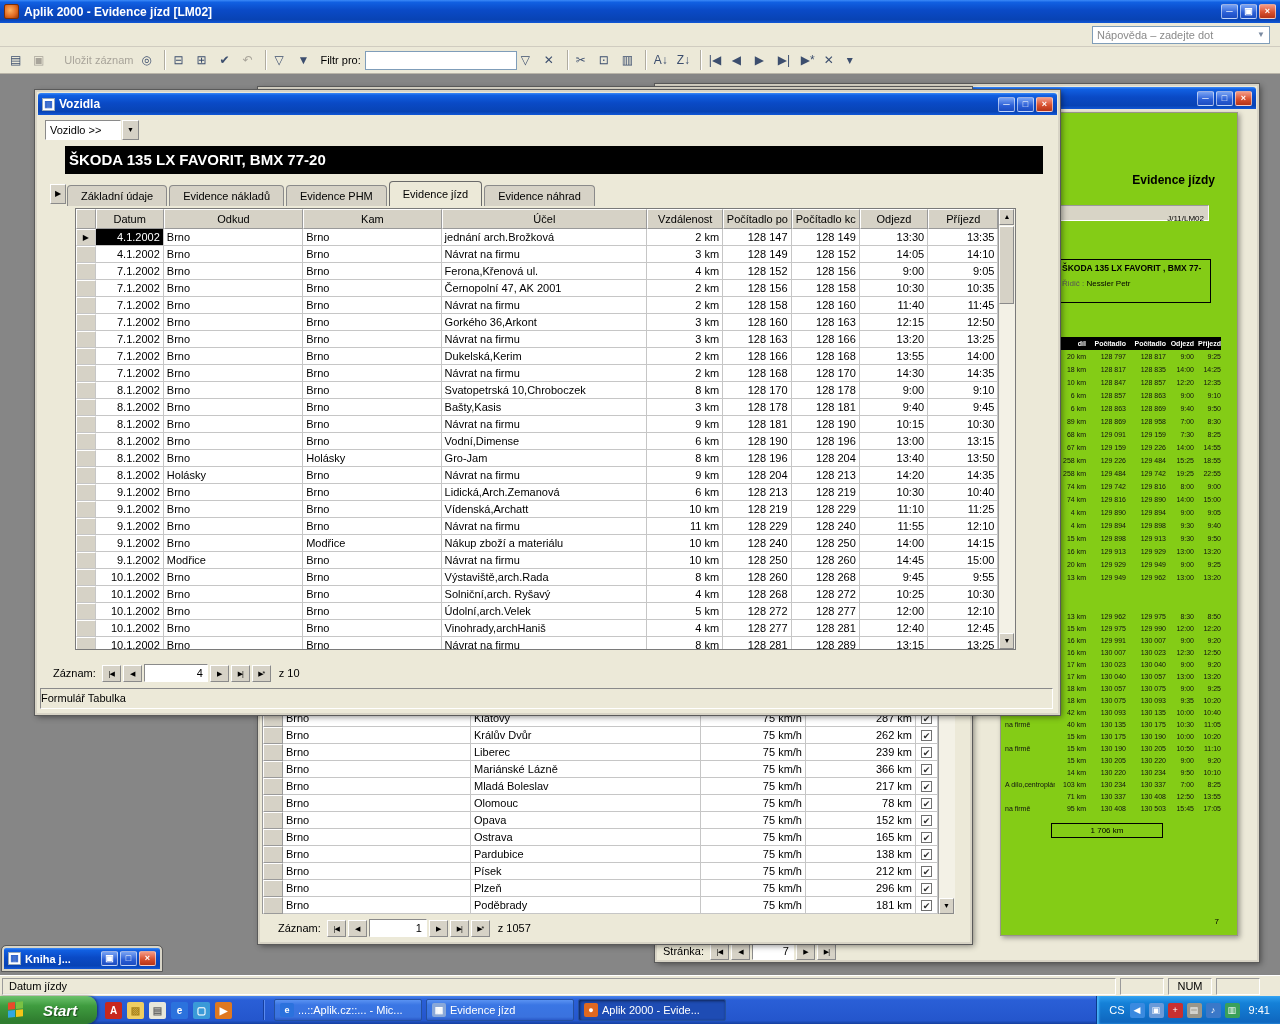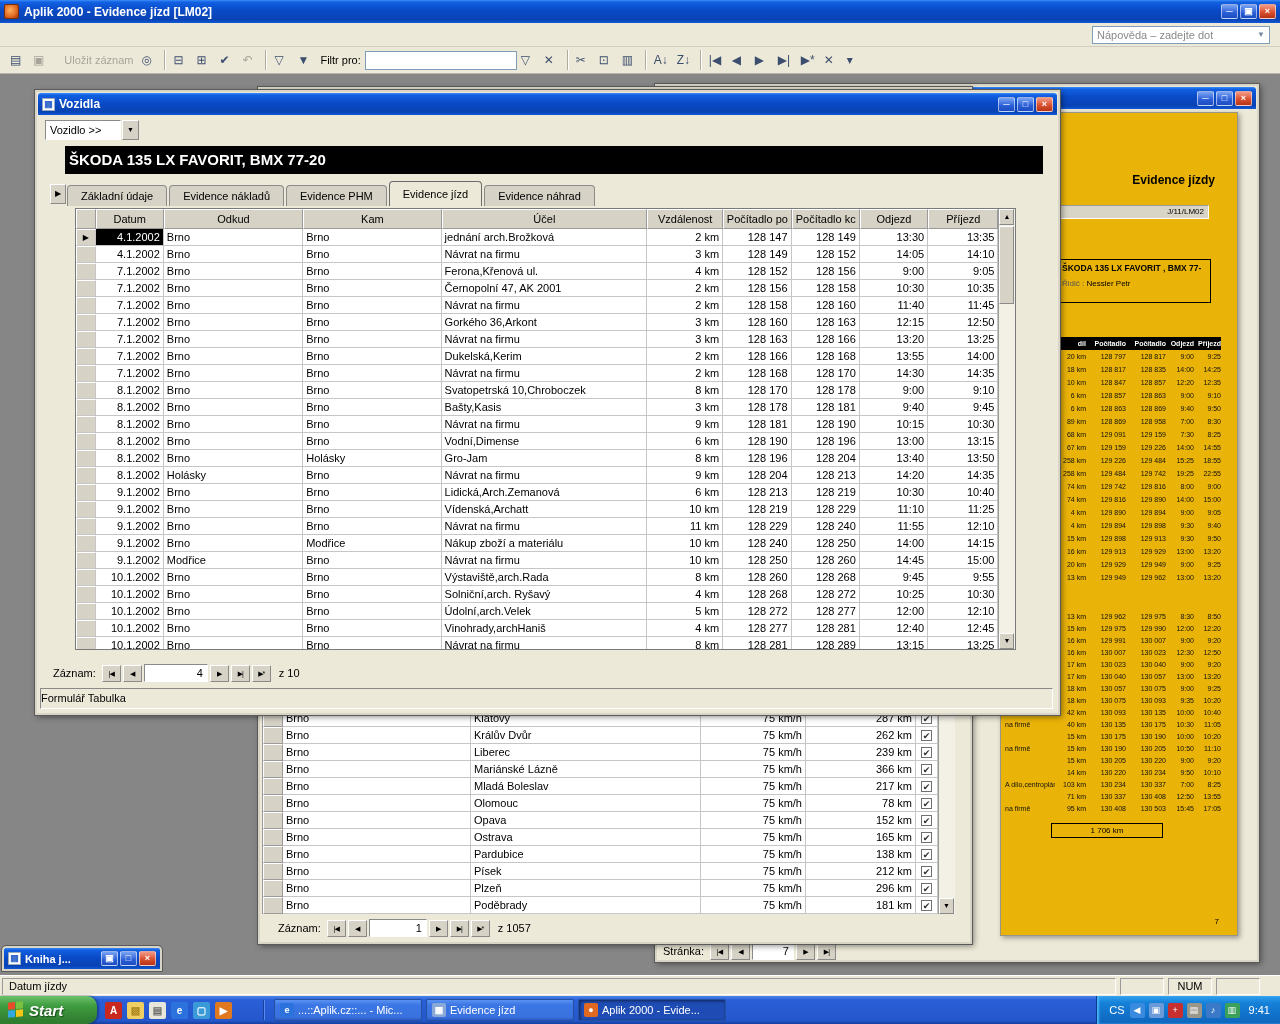--- a/index.html
+++ b/index.html
@@ -85,25 +85,25 @@
 .mrow{display:flex;height:17px}
 .mrowsel{width:20px;background:#d6d2c6;border:1px solid;border-color:#fff #9a9a9a #9a9a9a #fff}
 .m0{width:188px}.m1{width:230px}.m2{width:105px}.m3{width:110px}
 .mchk{width:22px;padding:0;text-align:center}
 .chkbox{display:inline-block;width:11px;height:11px;margin-top:2px;background:#fff;border:1px solid #707070;font-size:9px;line-height:10px;color:#333}
 .mscroll{position:absolute;left:678px;top:621px;width:17px;height:204px;background:#f3f1e6;border-left:1px solid #9a9a9a}
 .mnav{left:18px;top:830px}
 
 
 .prevwin{left:655px;top:84px;width:604px;height:878px;z-index:10}
-.page{position:absolute;left:343px;top:26px;width:238px;height:824px;background:#eab308;border:1px solid #98948a;box-shadow:2px 2px 5px rgba(0,0,0,.35);overflow:hidden}
+.page{position:absolute;left:343px;top:26px;width:238px;height:824px;background:#84cc16;border:1px solid #98948a;box-shadow:2px 2px 5px rgba(0,0,0,.35);overflow:hidden}
 .rpt-title{position:absolute;right:22px;top:60px;font-weight:bold;font-size:12px}
 .rpt-lbl{color:#555;font-size:8px}
 .rpt-numrow{position:absolute;left:6px;top:94px;width:220px;height:14px}
-.rpt-numbox{position:absolute;left:52px;top:-2px;width:150px;height:14px;background:#d8d4c6;border:1px solid;border-color:#9a9a9a #fff #fff #9a9a9a;font-size:8px;line-height:12px;text-align:right;padding:0 4px}
+.rpt-numbox{position:absolute;left:52px;top:-2px;width:150px;height:14px;background:#d8d4c6;border:1px solid;border-color:#9a9a9a #fff #fff #9a9a9a;font-size:8px;line-height:12px;text-align:right;padding:7px 4px}
 .rpt-vehbox{position:absolute;left:56px;top:146px;width:154px;height:44px;border:1px solid #000;padding:3px 4px;overflow:hidden}
 .rpt-veh{font-weight:bold;font-size:8.5px;white-space:nowrap}
 .rpt-driver{font-size:8px;margin-top:6px}
 .ptable{position:absolute;left:4px;top:224px;width:216px}
 .phead{display:flex;background:#000;height:13px}
 .phead .pcell{color:#fff;font-weight:bold}
 .prow{display:flex}
 .pg1 .prow{height:13px;line-height:13px}
 .pg2{margin-top:26px}
 .pg2 .prow{height:12px;line-height:12px}
@@ -123,21 +123,21 @@
 .statusbar{position:absolute;left:0;top:975px;width:1280px;height:21px;background:var(--window_face,#ece9d8);border-top:1px solid #fff}
 .sb-main{position:absolute;left:2px;top:2px;width:1114px;height:17px;border:1px solid;border-color:#9a9a9a #fff #fff #9a9a9a;line-height:15px;padding:0 6px}
 .sb-pan{position:absolute;top:2px;height:17px;border:1px solid;border-color:#9a9a9a #fff #fff #9a9a9a;line-height:15px;text-align:center}
 .sb-p1{left:1120px;width:44px}
 .sb-num{left:1168px;width:44px}
 .sb-p2{left:1216px;width:44px}
 
 
 .taskbar{position:absolute;left:0;top:996px;width:1280px;height:28px;display:flex;align-items:center;
  background:linear-gradient(180deg,var(--taskbar_light,#4a86ee) 0%,var(--taskbar_blue,#2a5fd7) 14%,#2456cc 88%,#153f9e 100%)}
-.start{width:97px;height:28px;display:flex;align-items:center;padding-left:8px;gap:5px;border-radius:0 10px 10px 0;
+.start{width:97px;height:28px;display:flex;align-items:center;padding-left:8px;gap:19px;border-radius:0 10px 10px 0;
  background:linear-gradient(180deg,#6cc26c,var(--start_green,#3f9c3f) 35%,#2f7d2f 90%);box-shadow:1px 0 3px rgba(0,0,0,.5)}
 .starttext{color:#fff;font-weight:bold;font-style:italic;font-size:15px;text-shadow:1px 1px 1px #1a4a1a}
 .startflag{width:16px;height:16px;display:grid;grid-template-columns:7px 7px;grid-template-rows:7px 7px;gap:1px;transform:skewY(-6deg)}
 .startflag i{display:block}
 .startflag i:nth-child(1){background:#e84b2a}.startflag i:nth-child(2){background:#7ac143}
 .startflag i:nth-child(3){background:#31a8e0}.startflag i:nth-child(4){background:#f5c518}
 .ql{display:flex;align-items:center;gap:5px;margin-left:8px;width:150px}
 .qlicon{width:17px;height:17px;border-radius:2px;font-size:10px;font-weight:bold;display:flex;align-items:center;justify-content:center}
 .tasksep{width:1px;height:20px;background:#163f9e;box-shadow:1px 0 0 #5a8af0;margin:0 8px}
 .tasks{display:flex;align-items:center}

